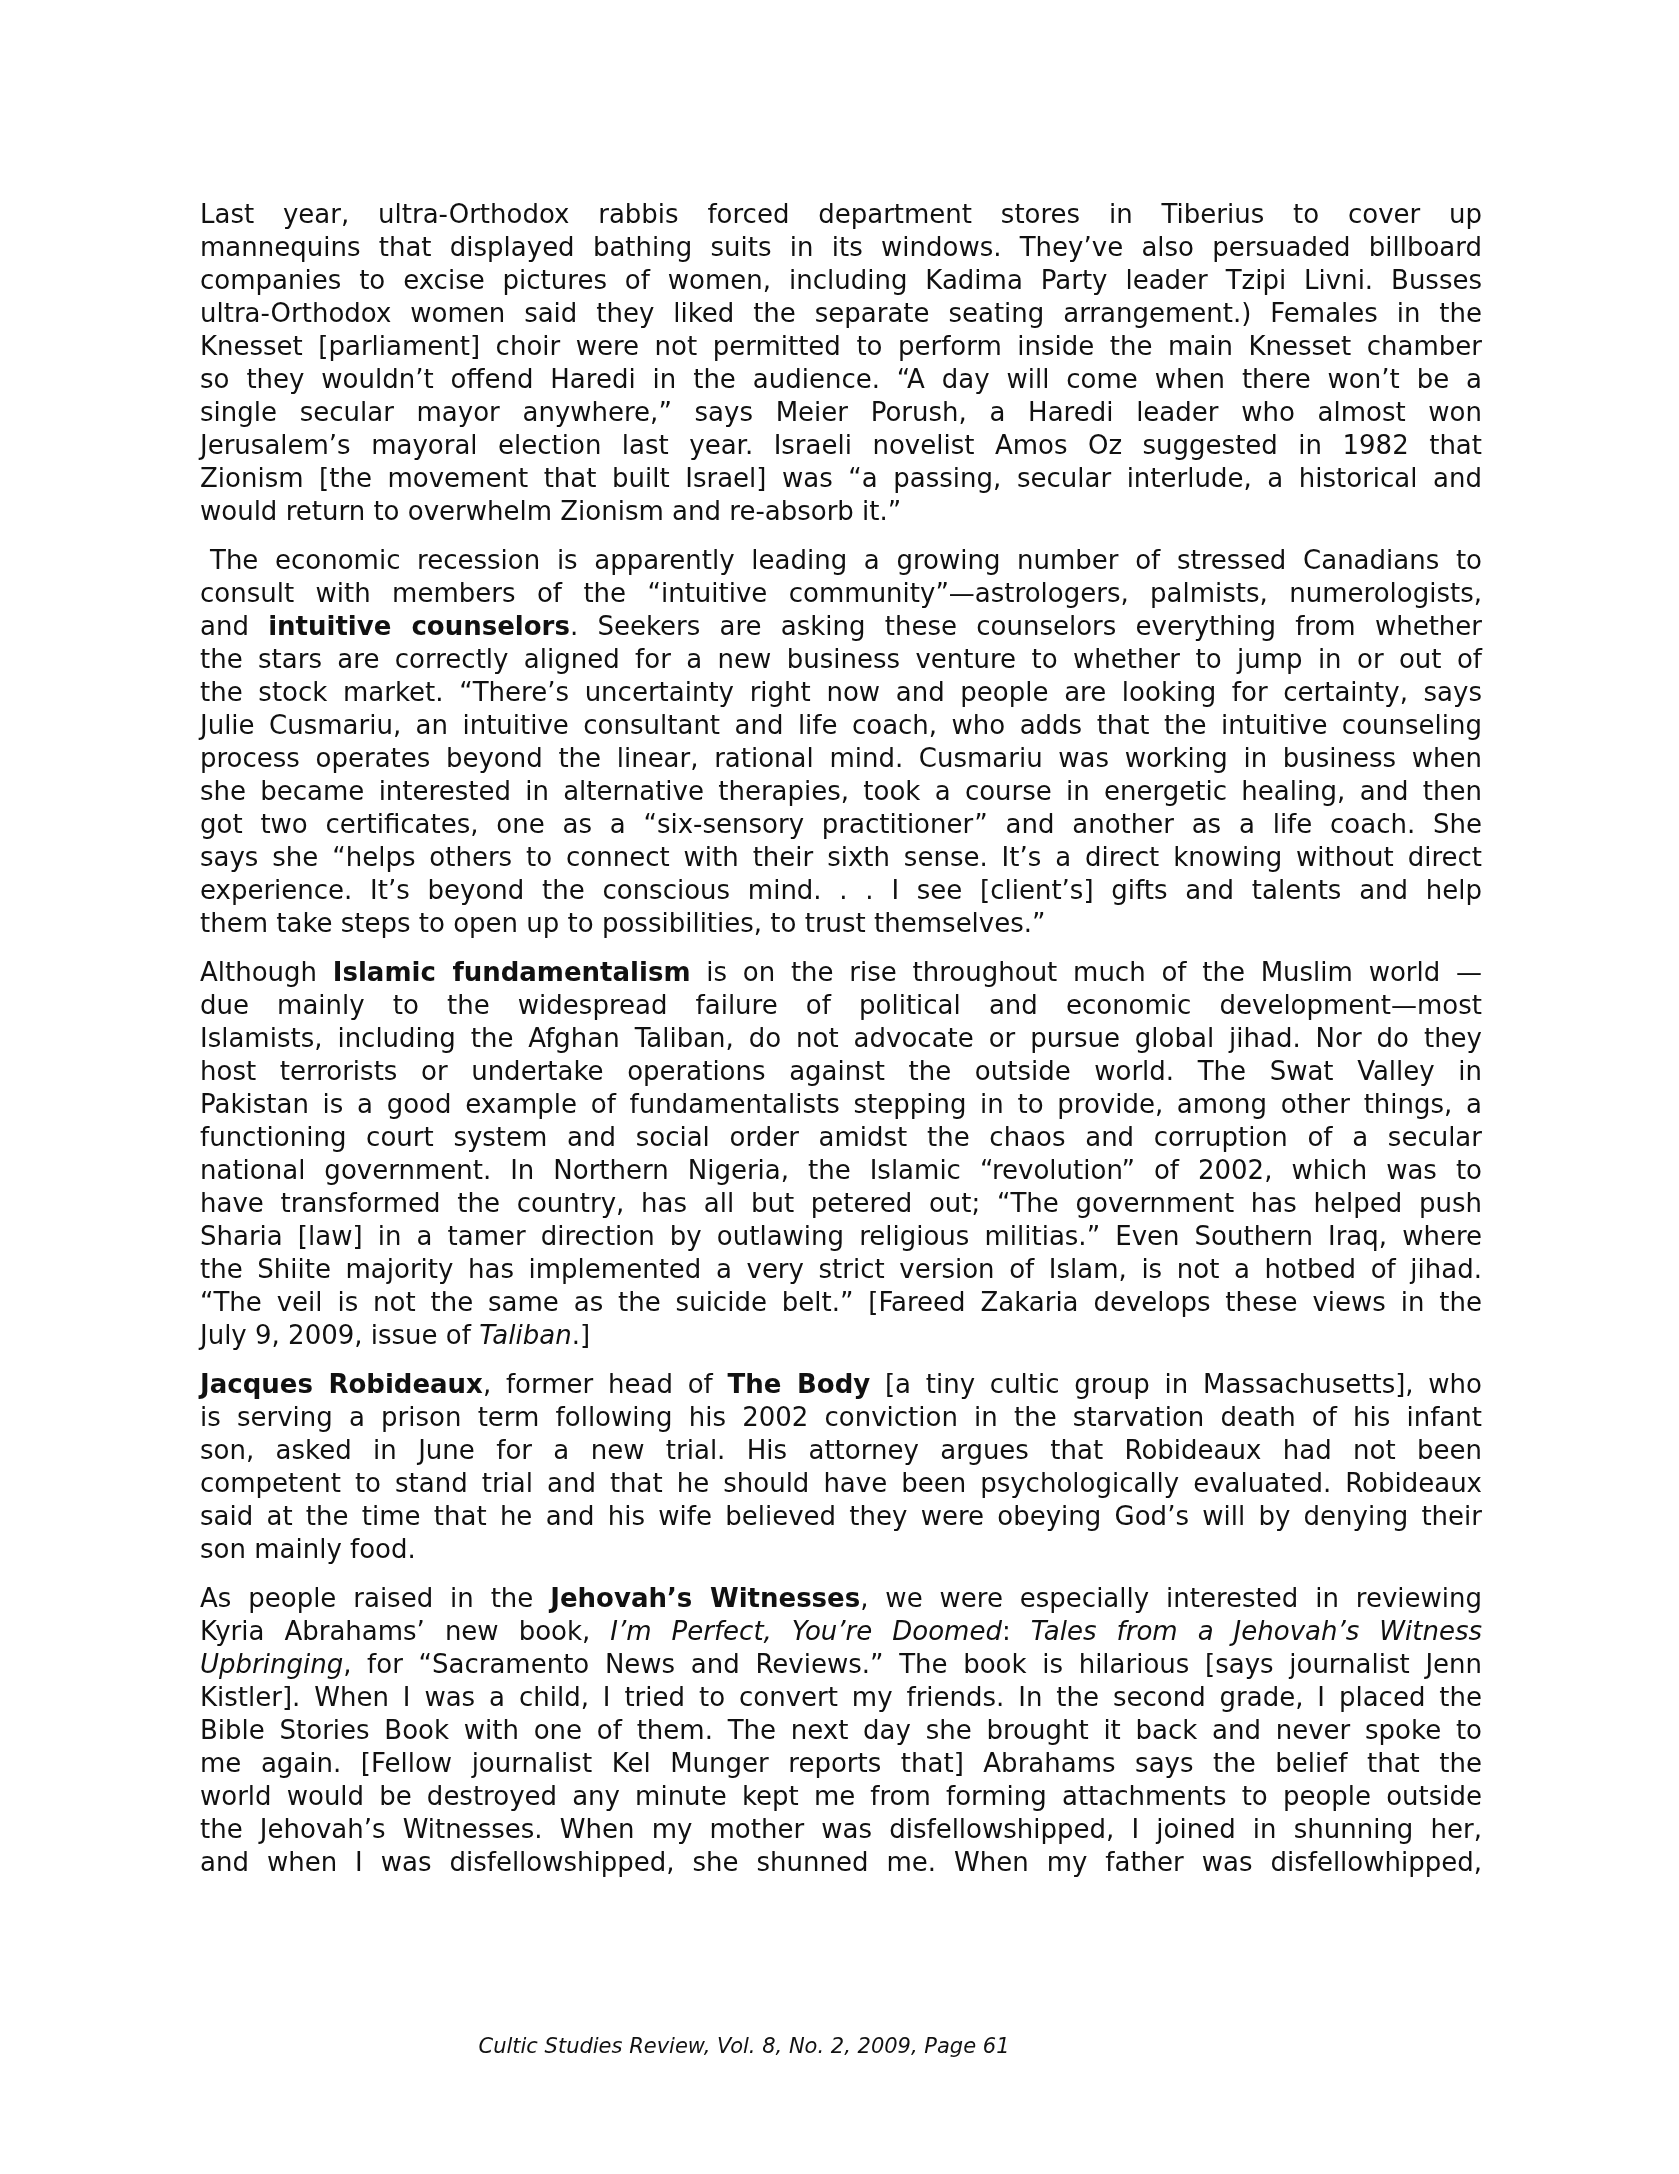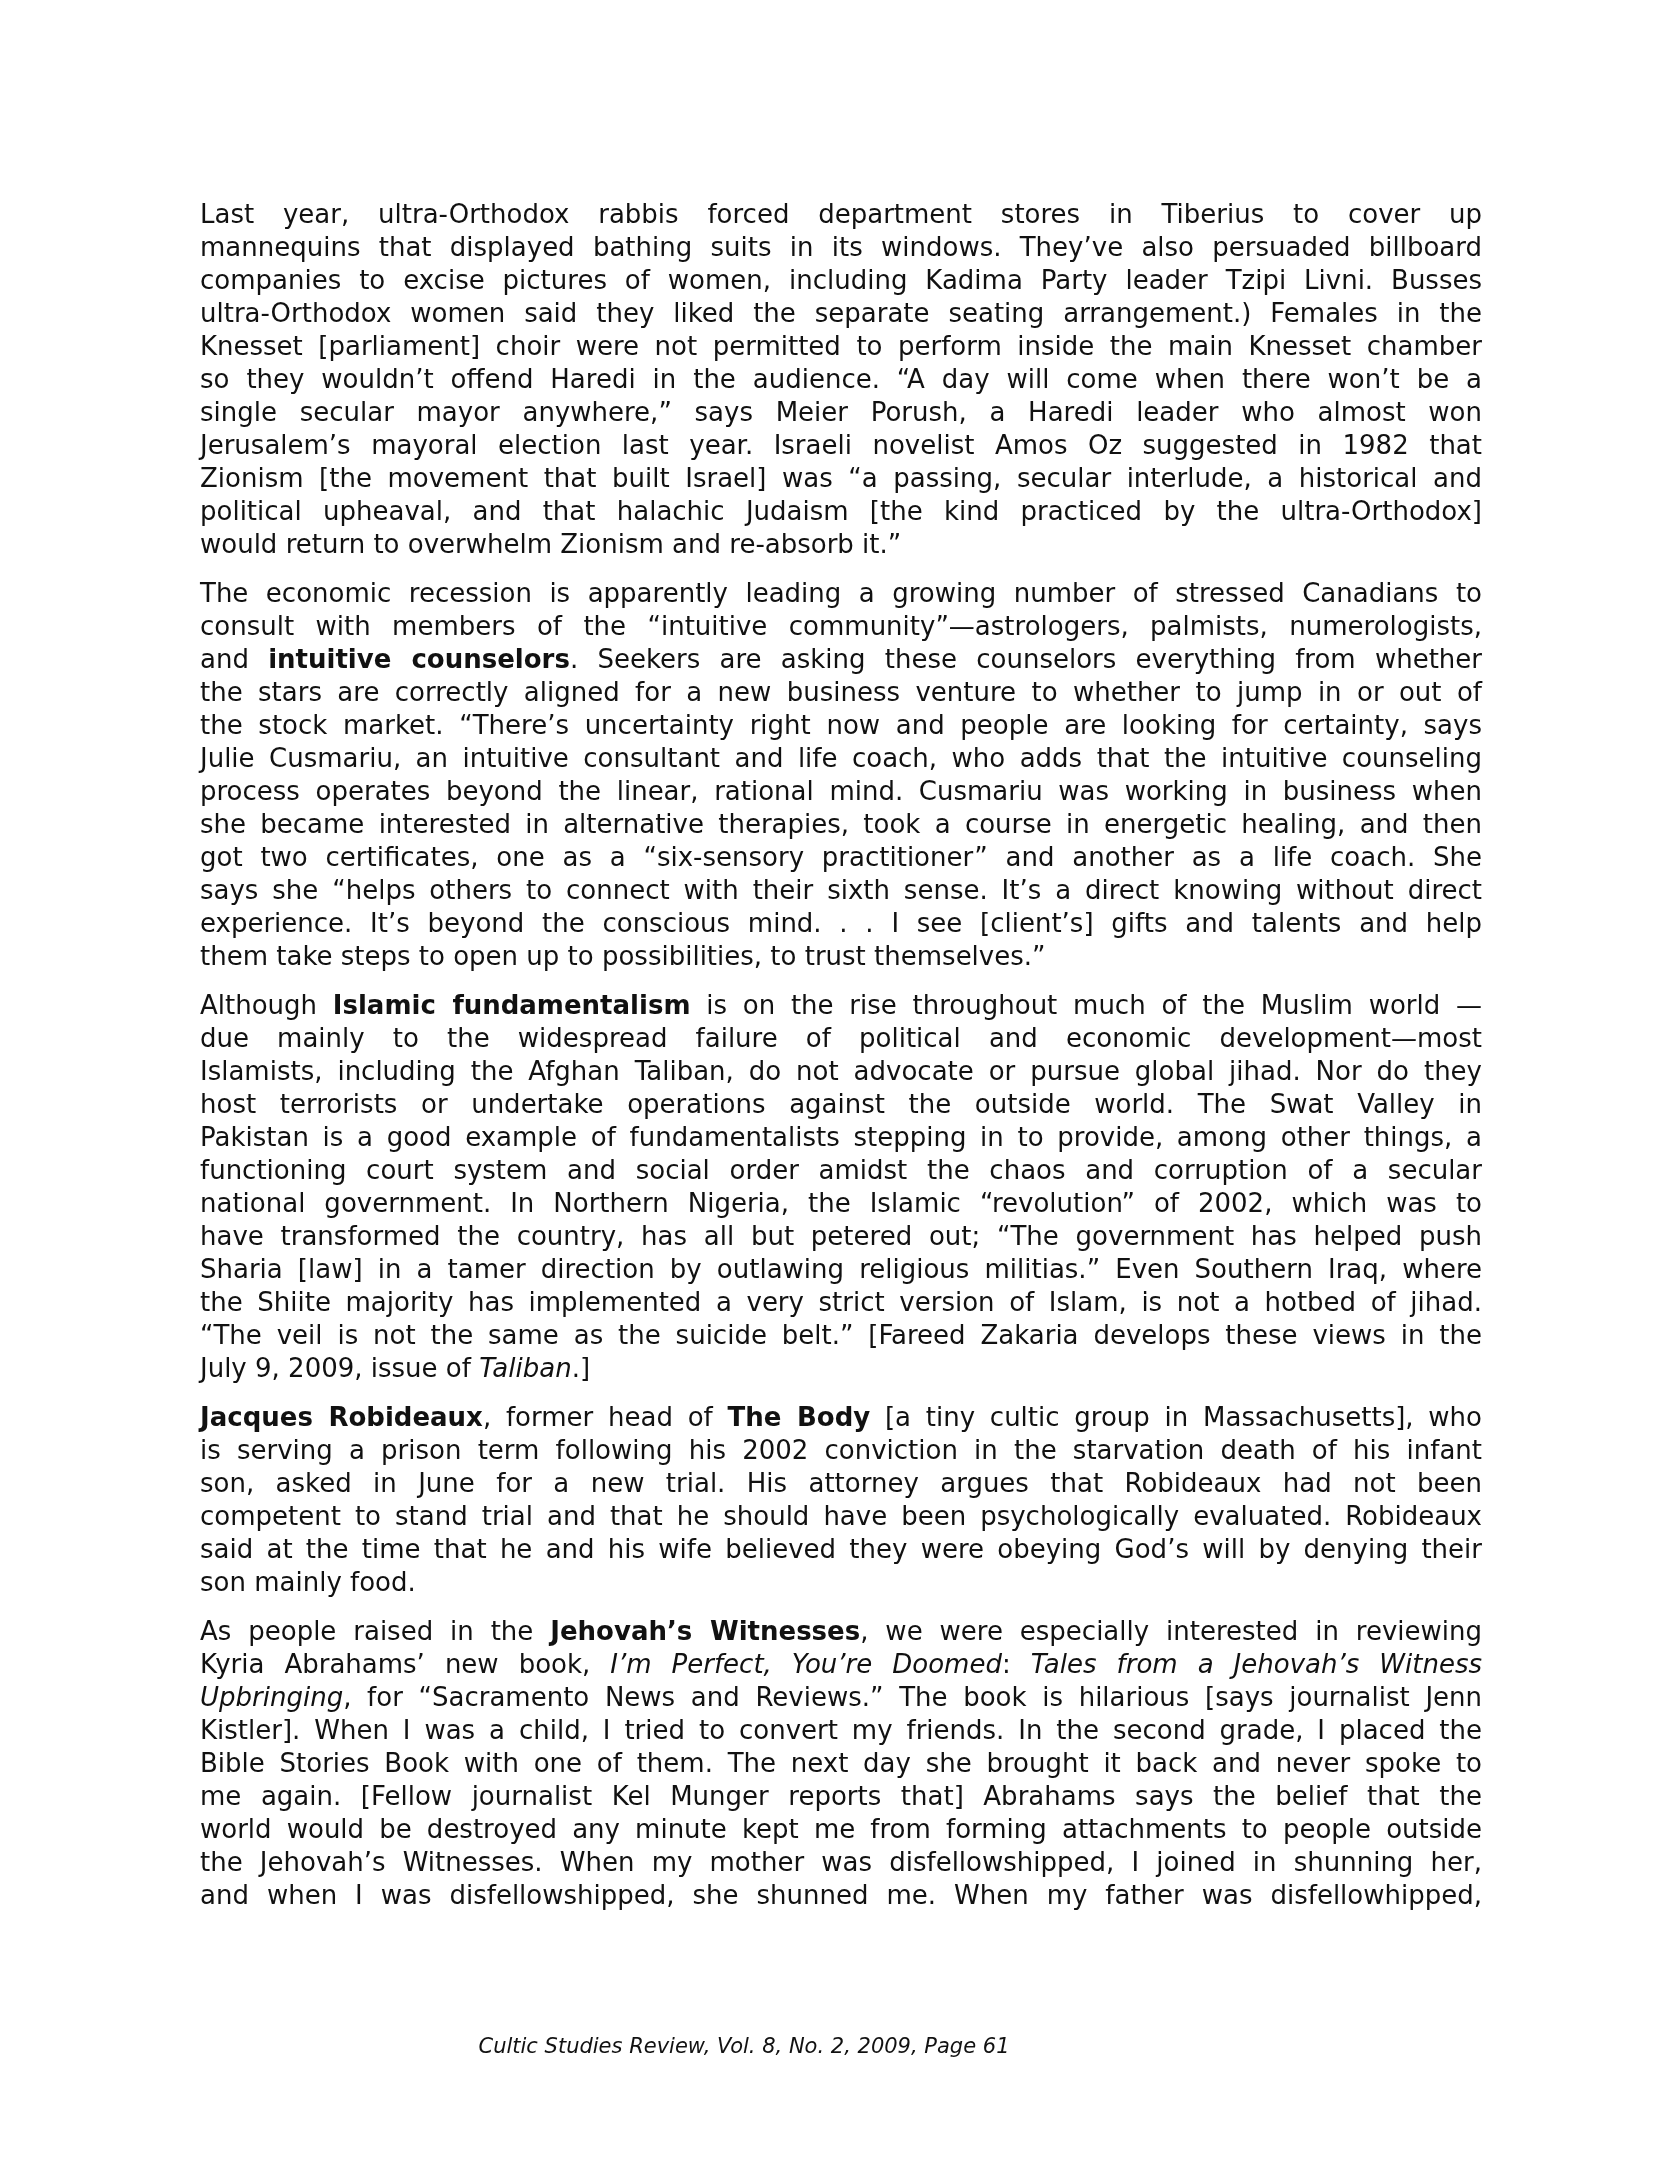--- a/index.html
+++ b/index.html
@@ -24,25 +24,24 @@
       <p class="para">
         <span class="line" style="display: block; white-space: nowrap;"><span style="white-space: nowrap; word-spacing: 0px;"><span>Last year, ultra-Orthodox rabbis forced department stores in Tiberius to cover up</span></span></span>
         <span class="line" style="display: block; white-space: nowrap;"><span style="white-space: nowrap; word-spacing: 0px;"><span>mannequins that displayed bathing suits in its windows. They’ve also persuaded billboard</span></span></span>
         <span class="line" style="display: block; white-space: nowrap;"><span style="white-space: nowrap; word-spacing: 0px;"><span>companies to excise pictures of women, including Kadima Party leader Tzipi Livni. Busses</span></span></span>
         <span class="line" style="display: block; white-space: nowrap;"><span style="white-space: nowrap; word-spacing: 0px;"><span>ultra-Orthodox women said they liked the separate seating arrangement.) Females in the</span></span></span>
         <span class="line" style="display: block; white-space: nowrap;"><span style="white-space: nowrap; word-spacing: 0px;"><span>Knesset [parliament] choir were not permitted to perform inside the main Knesset chamber</span></span></span>
         <span class="line" style="display: block; white-space: nowrap;"><span style="white-space: nowrap; word-spacing: 0px;"><span>so they wouldn’t offend Haredi in the audience. “A day will come when there won’t be a</span></span></span>
         <span class="line" style="display: block; white-space: nowrap;"><span style="white-space: nowrap; word-spacing: 0px;"><span>single secular mayor anywhere,” says Meier Porush, a Haredi leader who almost won</span></span></span>
         <span class="line" style="display: block; white-space: nowrap;"><span style="white-space: nowrap; word-spacing: 0px;"><span>Jerusalem’s mayoral election last year. Israeli novelist Amos Oz suggested in 1982 that</span></span></span>
         <span class="line" style="display: block; white-space: nowrap;"><span style="white-space: nowrap; word-spacing: 0px;"><span>Zionism [the movement that built Israel] was “a passing, secular interlude, a historical and</span></span></span>
-        <span class="line" style="display: block; white-space: nowrap;"><span style="white-space: nowrap; word-spacing: 0px;"><span>political upheaval, and that halachic Judaism [the kind practiced by the ultra-Orthodox]</span></span></span>
         <span class="line last" style="display: block; white-space: nowrap;"><span style="white-space: nowrap;"><span>would return to overwhelm Zionism and re-absorb it.”</span></span></span>
       </p>
       <p class="para">
-        <span class="line" style="display: block; white-space: nowrap;"><span style="white-space: nowrap; word-spacing: 0px;"><span>The economic recession is apparently leading a growing number of stressed Canadians to</span></span></span>
+        <span class="line" style="display: block; white-space: nowrap;"><span style="white-space: nowrap; word-spacing: 0px; margin-left: 10px;"><span>The economic recession is apparently leading a growing number of stressed Canadians to</span></span></span>
         <span class="line" style="display: block; white-space: nowrap;"><span style="white-space: nowrap; word-spacing: 0px;"><span>consult with members of the “intuitive community”—astrologers, palmists, numerologists,</span></span></span>
         <span class="line" style="display: block; white-space: nowrap;"><span style="white-space: nowrap; word-spacing: 0px;"><span>and </span><b>intuitive counselors</b><span>. Seekers are asking these counselors everything from whether</span></span></span>
         <span class="line" style="display: block; white-space: nowrap;"><span style="white-space: nowrap; word-spacing: 0px;"><span>the stars are correctly aligned for a new business venture to whether to jump in or out of</span></span></span>
         <span class="line" style="display: block; white-space: nowrap;"><span style="white-space: nowrap; word-spacing: 0px;"><span>the stock market. “There’s uncertainty right now and people are looking for certainty, says</span></span></span>
         <span class="line" style="display: block; white-space: nowrap;"><span style="white-space: nowrap; word-spacing: 0px;"><span>Julie Cusmariu, an intuitive consultant and life coach, who adds that the intuitive counseling</span></span></span>
         <span class="line" style="display: block; white-space: nowrap;"><span style="white-space: nowrap; word-spacing: 0px;"><span>process operates beyond the linear, rational mind. Cusmariu was working in business when</span></span></span>
         <span class="line" style="display: block; white-space: nowrap;"><span style="white-space: nowrap; word-spacing: 0px;"><span>she became interested in alternative therapies, took a course in energetic healing, and then</span></span></span>
         <span class="line" style="display: block; white-space: nowrap;"><span style="white-space: nowrap; word-spacing: 0px;"><span>got two certificates, one as a “six-sensory practitioner” and another as a life coach. She</span></span></span>
         <span class="line" style="display: block; white-space: nowrap;"><span style="white-space: nowrap; word-spacing: 0px;"><span>says she “helps others to connect with their sixth sense. It’s a direct knowing without direct</span></span></span>
         <span class="line" style="display: block; white-space: nowrap;"><span style="white-space: nowrap; word-spacing: 0px;"><span>experience. It’s beyond the conscious mind. . . I see [client’s] gifts and talents and help</span></span></span>

